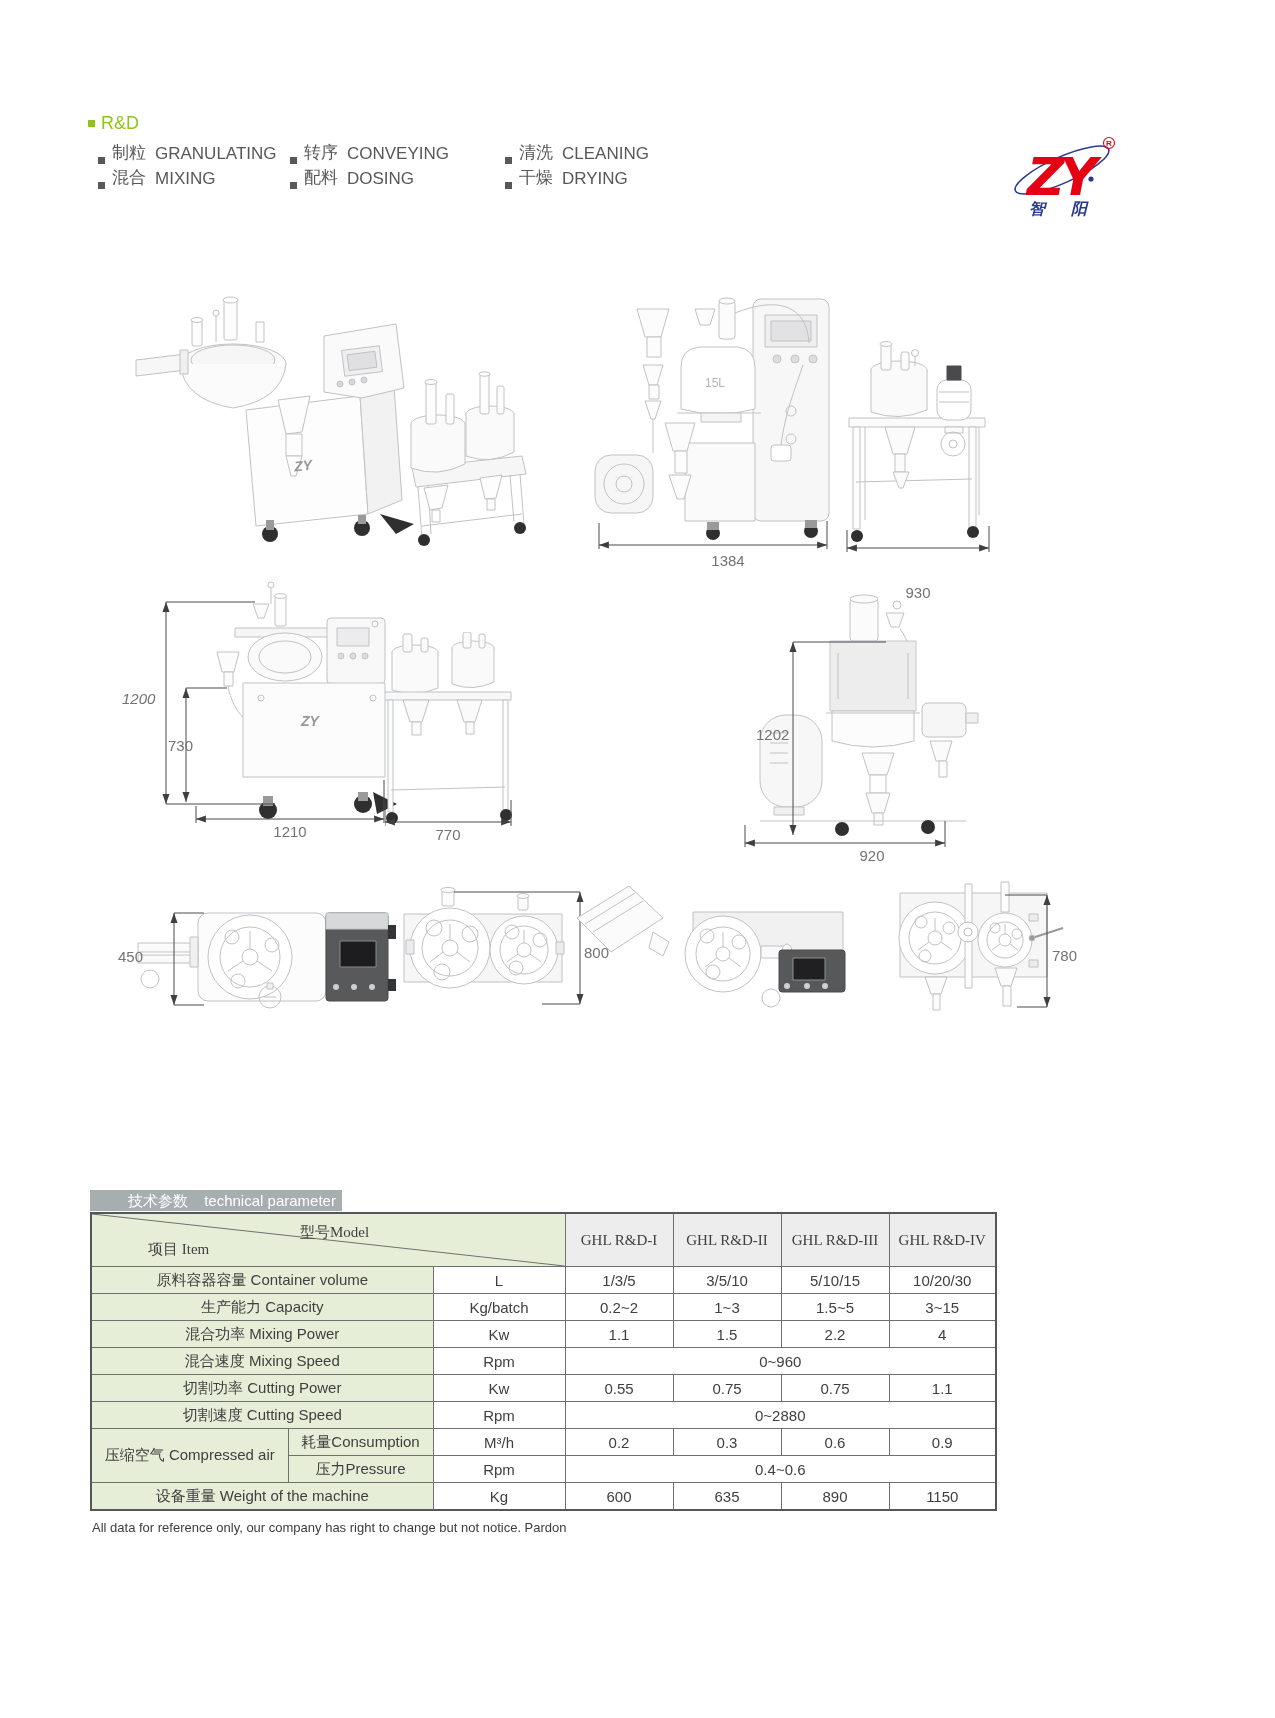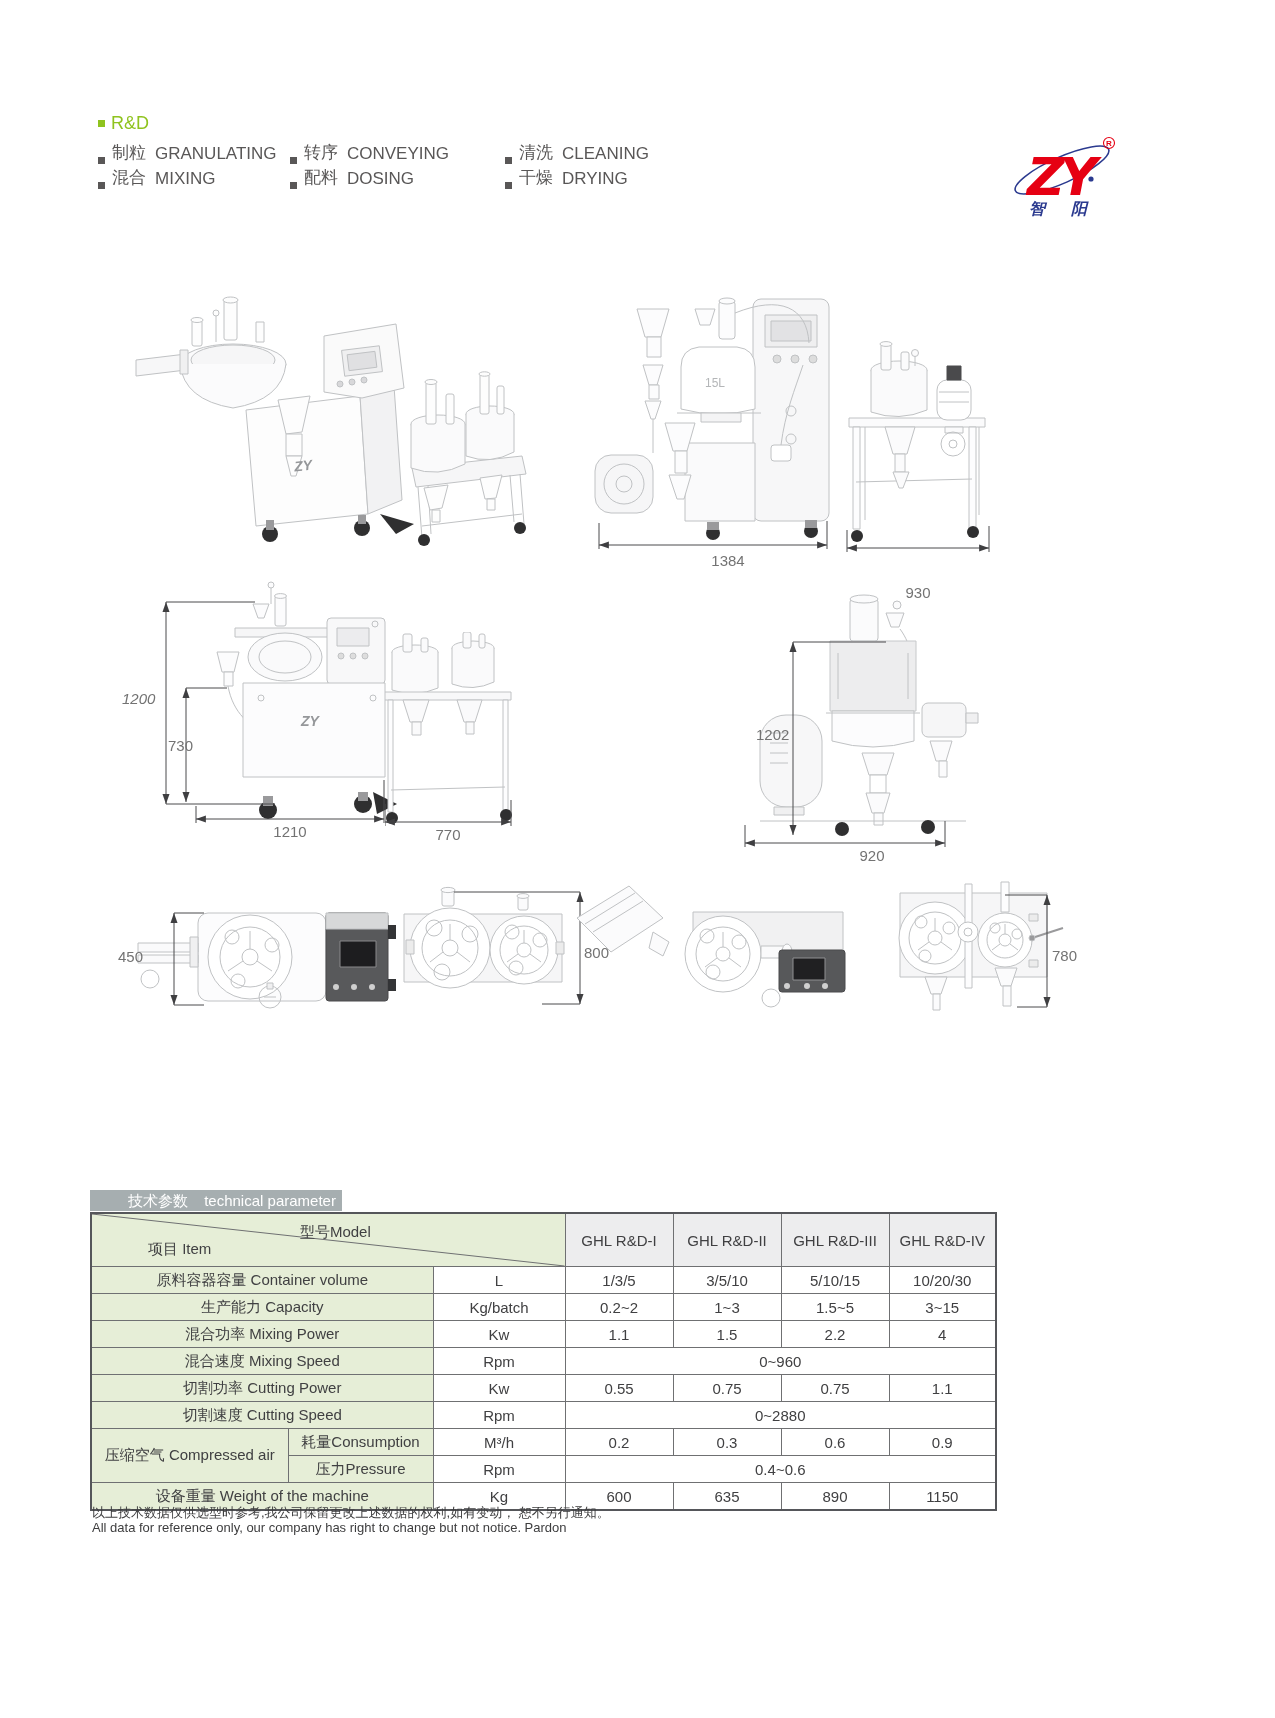--- a/index.html
+++ b/index.html
@@ -27,21 +27,21 @@
   .logo-r{font-family:"Liberation Sans",sans-serif;font-size:8px;font-weight:bold;fill:#e60013;text-anchor:middle;}
 
   
   .tp-bar{position:absolute;left:90px;top:1190px;width:252px;height:21px;background:#a6aeb0;
           color:#ffffff;font-size:15px;line-height:21px;padding-left:38px;box-sizing:border-box;white-space:nowrap;}
   .tp-bar .en{margin-left:12px;margin-top:40px;}
   table.params{position:absolute;left:90px;top:1212px;width:905px;border-collapse:collapse;table-layout:fixed;
                font-size:15px;color:#404042;}
   table.params{border:2px solid #55565a;}
   table.params td{border:1px solid #6f7072;text-align:center;padding:0 2px;height:26px;white-space:nowrap;overflow:hidden;}
-  table.params tr.h td{height:52px;}
+  table.params tr.h td{height:52px;font-family:Liberation Serif, serif;}
   td.green{background:#e6eed7;}
   td.ghead{background:#ededee;}
   td.diag{position:relative;}
   td.diag svg{position:absolute;left:0;top:0;width:100%;height:100%;}
   .corner-model{position:absolute;left:44%;top:9px;}
   .corner-item{position:absolute;left:56px;bottom:7px;}
 
   .note{position:absolute;left:92px;font-size:13px;color:#3d3d3e;white-space:nowrap;}
 </style>
 </head>
@@ -50,21 +50,21 @@
 <div class="page">
 
   <svg width="0" height="0" style="position:absolute" aria-hidden="true">
     <defs>
       <marker id="dimarrow" viewBox="0 0 10 8" markerWidth="11" markerHeight="9" refX="9.5" refY="4" orient="auto-start-reverse">
         <path d="M0.5,0.8 L9.5,4 L0.5,7.2 Z" fill="#3f3f41"></path>
       </marker>
     </defs>
   </svg>
 
-  <div class="rd" style="left:98px;top:113px;">
+  <div class="rd" style="left:88px;top:113px;">
     <span class="sq green"></span>
     <span>R&amp;D</span>
   </div>
 
   <div class="cat" style="left:98px;top:141px;">
     <span class="sq"></span>
     <span>制粒</span>
     <span class="en">GRANULATING</span>
   </div>
   <div class="cat" style="left:98px;top:166px;">
@@ -596,16 +596,15 @@
       <td class="green" colspan="2">设备重量 Weight of the machine</td>
       <td>Kg</td>
       <td>600</td>
       <td>635</td>
       <td>890</td>
       <td>1150</td>
     </tr>
   </tbody>
     </table>
 
-  <div class="note" style="top:1504px;">以上技术数据仅供选型时参考,我公司保留更改上述数据的权利,如有变动， 恕不另行通知。</div>
   <div class="note" style="top:1520px;">All data for reference only, our company has right to change but not notice. Pardon</div>
 
 </div>
 
 </body></html>

